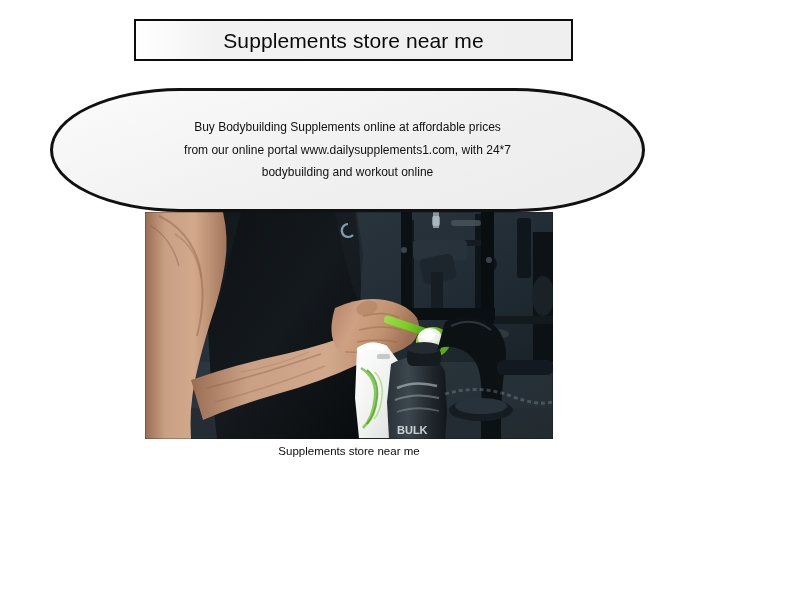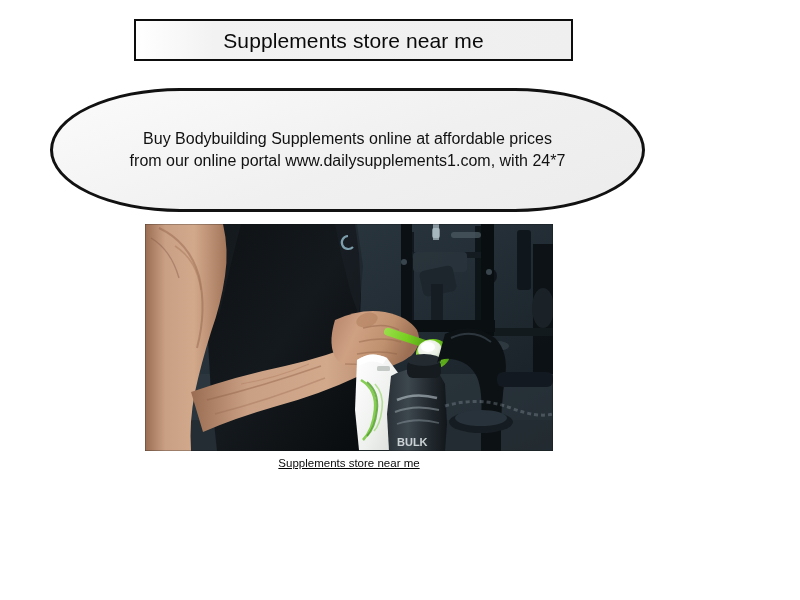--- a/index.html
+++ b/index.html
@@ -49,32 +49,31 @@
     border: 3px solid #111111;
     border-radius: 130px / 62px;
     background: linear-gradient(160deg, #fbfbfb 0%, #f0f0f0 55%, #ececec 100%);
     display: flex;
     align-items: center;
     justify-content: center;
   }
   #description-shape .desc-text {
     width: 500px;
     text-align: center;
-    font-size: 16px;
+    font-size: 12px;
     line-height: 22.5px;
     color: #111111;
   }
 
   
   #photo-figure {
     position: absolute;
     left: 145px;
-    top: 224px;
+    top: 212px;
     width: 340px;
-    text-decoration: underline;
   }
   #photo-frame {
     width: 408px;
     height: 227px;
     position: relative;
     overflow: hidden;
     background: #151a1e;
   }
   #photo-frame svg {
     display: block;
@@ -94,20 +93,21 @@
 <body>
 
 <div id="title-box">
   <span class="title-text">Supplements store near me</span>
 </div>
 
 <div id="description-shape">
   <div class="desc-text">
     <div>Buy Bodybuilding Supplements online at affordable prices</div>
     <div>from our online portal www.dailysupplements1.com, with 24*7</div>
+    <div>bodybuilding and workout online</div>
   </div>
 </div>
 
 <figure id="photo-figure" style="margin:0;">
   <div id="photo-frame">
     <svg viewBox="0 0 408 227" preserveAspectRatio="none">
       <defs>
         <linearGradient id="gymBg" x1="0" y1="0" x2="1" y2="1">
           <stop offset="0%" stop-color="#2f3c45"></stop>
           <stop offset="45%" stop-color="#242f37"></stop>

